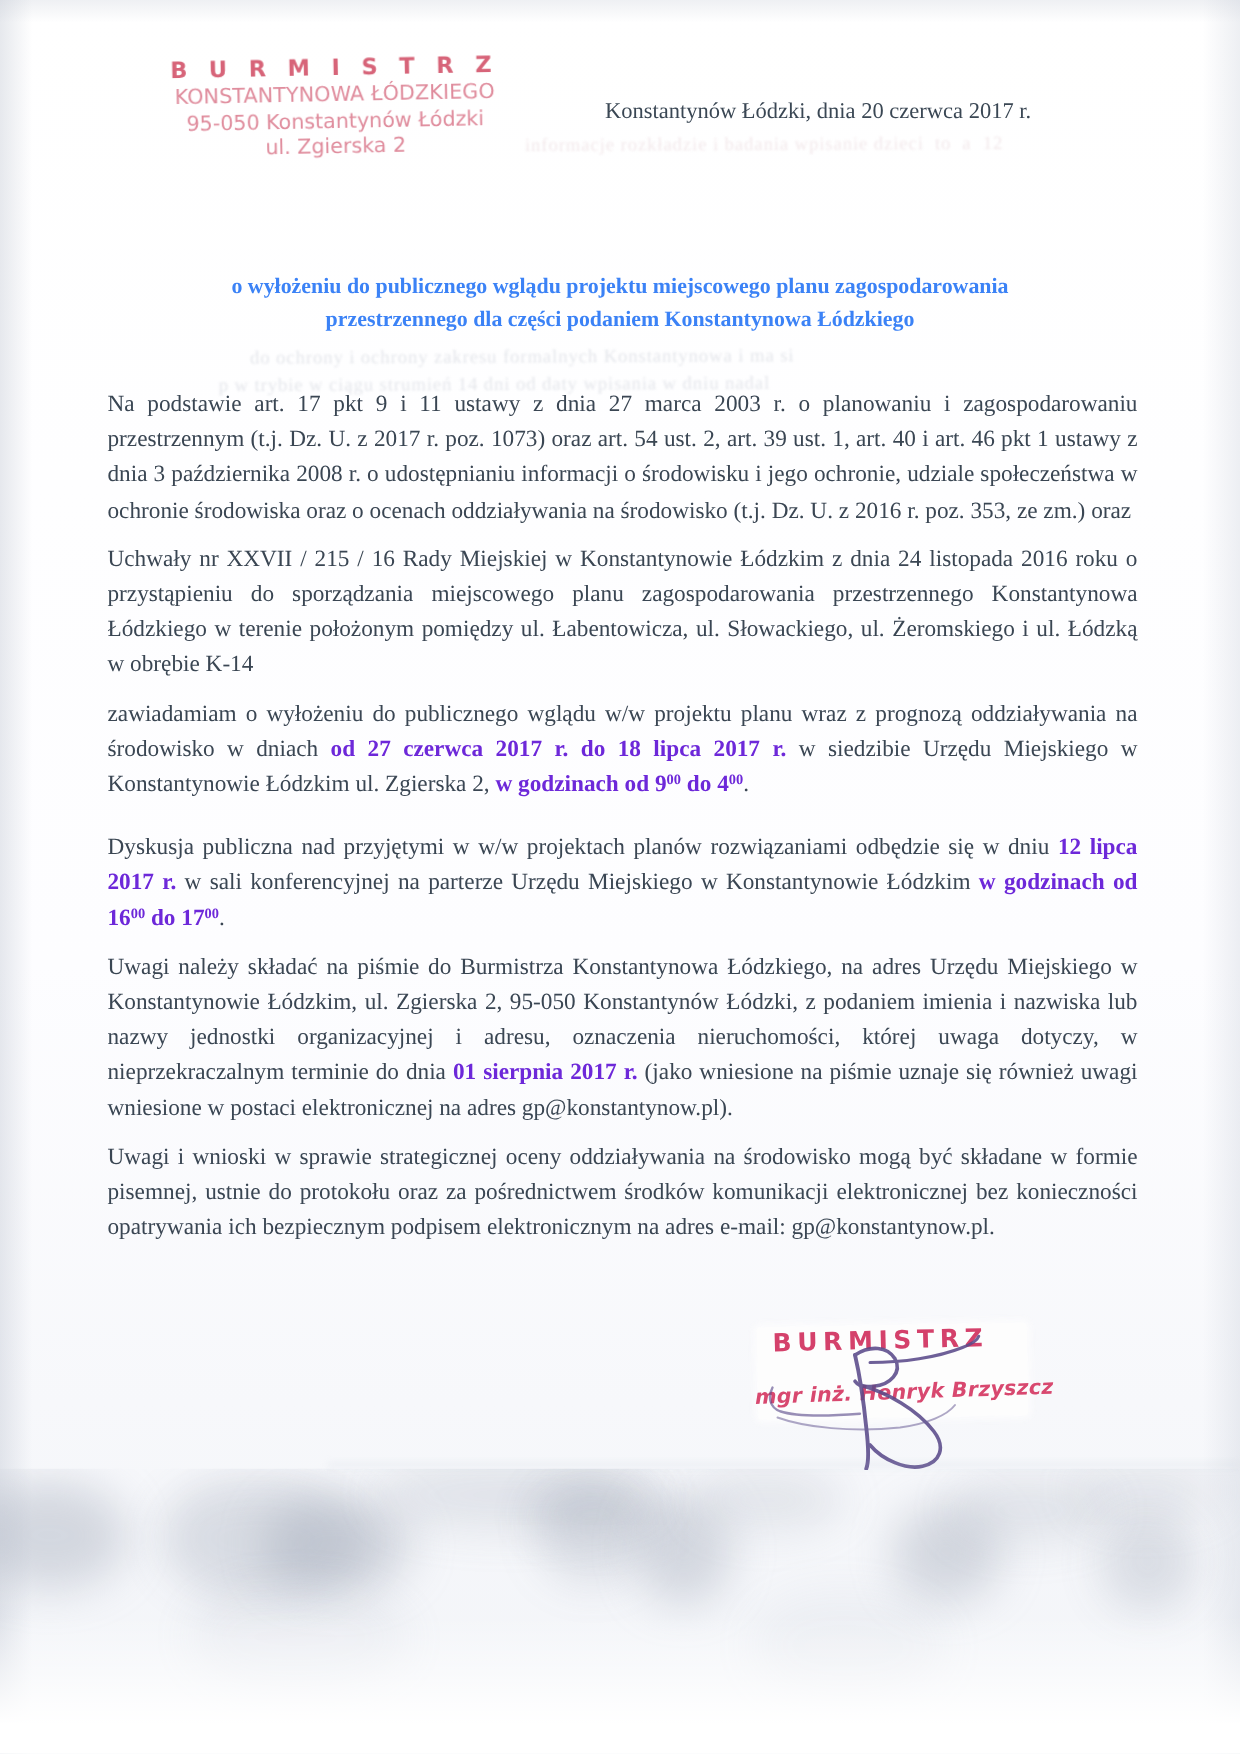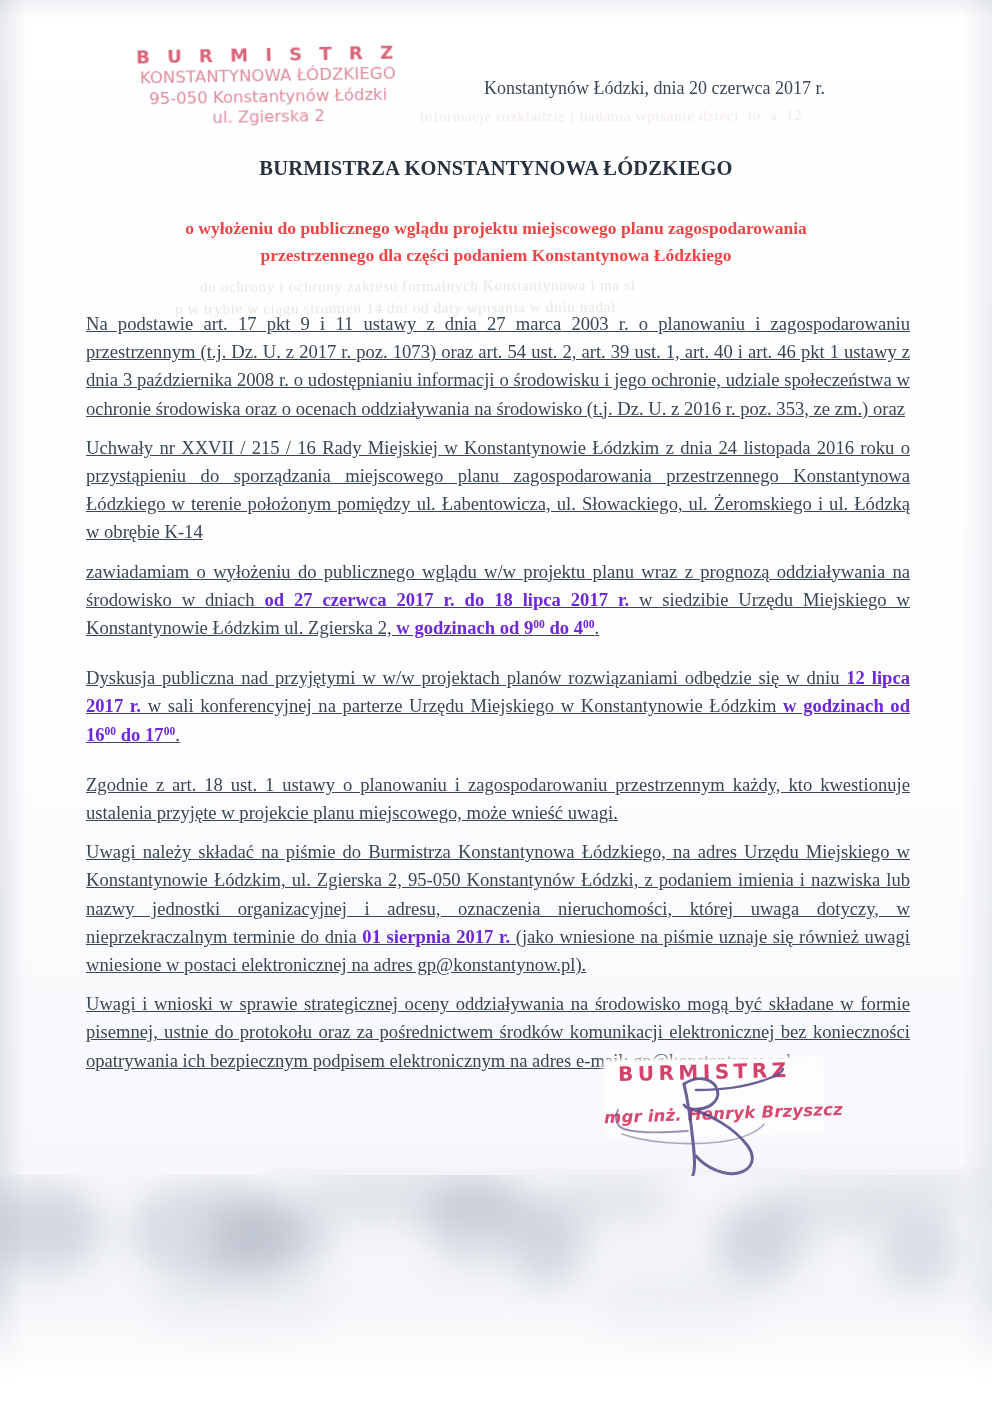--- a/index.html
+++ b/index.html
@@ -172,33 +172,32 @@
   }
   .subject-block {
     position: absolute;
     left: 96px;
     top: 215px;
     width: 800px;
     text-align: center;
     font-size: 17.5px;
     font-weight: bold;
     line-height: 1.52;
-    color: #ef4444;
+    color: #3b82f6;
   }
 
   
   .body-text {
     position: absolute;
     left: 86px;
     top: 310px;
     width: 824px;
     font-size: 18.6px;
     line-height: 28.2px;
     color: #3a4653;
-    text-decoration: underline;
   }
   .body-text p {
     margin: 0 0 0 0;
     text-align: justify;
     text-justify: inter-word;
   }
   .body-text p.gap    { margin-top: 22px; }
   .body-text p.gap-sm { margin-top: 11px; }
   b, strong { font-weight: bold; color: #6d28d9; }
   sup {
@@ -275,39 +274,37 @@
   <div class="office-stamp">
     <div class="l1">B U R M I S T R Z</div>
     <div class="l2">KONSTANTYNOWA ŁÓDZKIEGO</div>
     <div class="l3">95-050 Konstantynów Łódzki</div>
     <div class="l4">ul. Zgierska 2</div>
   </div>
 
   <div class="date-line">Konstantynów Łódzki, dnia 20 czerwca 2017 r.</div>
 
   <div class="title-block">
-    <div class="title-sub">BURMISTRZA KONSTANTYNOWA ŁÓDZKIEGO</div>
   </div>
 
   <div class="subject-block">
     <div>o wyłożeniu do publicznego wglądu projektu miejscowego planu zagospodarowania</div>
     <div>przestrzennego dla części podaniem Konstantynowa Łódzkiego</div>
   </div>
 
   <div class="body-text">
 
     <p>Na podstawie art. 17 pkt 9 i 11 ustawy z dnia 27 marca 2003 r. o planowaniu i zagospodarowaniu przestrzennym (t.j. Dz. U. z 2017 r. poz. 1073) oraz art. 54  ust. 2, art. 39 ust. 1, art. 40 i art. 46 pkt 1 ustawy z dnia 3 października 2008 r. o udostępnianiu informacji o środowisku i jego ochronie, udziale społeczeństwa w ochronie środowiska oraz o ocenach oddziaływania na środowisko (t.j. Dz. U. z 2016 r. poz. 353, ze zm.) oraz</p>
 
     <p class="gap-sm">Uchwały nr XXVII / 215 / 16 Rady Miejskiej w Konstantynowie Łódzkim z dnia 24 listopada 2016 roku o przystąpieniu do sporządzania miejscowego planu zagospodarowania przestrzennego Konstantynowa Łódzkiego w terenie położonym pomiędzy ul. Łabentowicza, ul. Słowackiego, ul. Żeromskiego i ul. Łódzką w obrębie K-14</p>
 
     <p class="gap-sm"><span>zawiadamiam o wyłożeniu do publicznego wglądu w/w projektu planu wraz z prognozą oddziaływania na środowisko w dniach </span><b>od 27 czerwca 2017 r. do 18 lipca 2017 r.</b><span> w siedzibie Urzędu Miejskiego w Konstantynowie Łódzkim ul. Zgierska 2, </span><b><span>w godzinach od 9</span><sup>00</sup><span> do 4</span><sup>00</sup></b><span>.</span></p>
 
     <p class="gap"><span>Dyskusja publiczna nad przyjętymi w w/w projektach planów rozwiązaniami odbędzie się w dniu </span><b>12 lipca 2017 r.</b><span> w sali konferencyjnej na parterze Urzędu Miejskiego w Konstantynowie Łódzkim </span><b><span>w godzinach od 16</span><sup>00</sup><span> do 17</span><sup>00</sup></b><span>.</span></p>
 
-    <p class="gap">Zgodnie z art. 18 ust. 1 ustawy o planowaniu i zagospodarowaniu przestrzennym każdy, kto kwestionuje ustalenia przyjęte w projekcie planu miejscowego, może wnieść uwagi.</p>
 
     <p class="gap-sm"><span>Uwagi należy składać na piśmie do Burmistrza Konstantynowa Łódzkiego, na adres Urzędu Miejskiego w Konstantynowie Łódzkim, ul. Zgierska 2, 95-050 Konstantynów Łódzki, z podaniem imienia i nazwiska lub nazwy jednostki organizacyjnej i adresu, oznaczenia nieruchomości, której uwaga dotyczy, w nieprzekraczalnym terminie do dnia </span><b>01 sierpnia 2017 r.</b><span> (jako wniesione na piśmie uznaje się również uwagi wniesione w postaci elektronicznej na adres gp@konstantynow.pl).</span></p>
 
 
     <p class="gap-sm">Uwagi i wnioski w sprawie strategicznej oceny oddziaływania na środowisko mogą być składane w formie pisemnej, ustnie do protokołu oraz za pośrednictwem środków komunikacji elektronicznej bez konieczności opatrywania ich bezpiecznym podpisem elektronicznym na adres e-mail: gp@konstantynow.pl.</p>
 
   </div>
 
   <div class="sig-area">
     <div class="sig-paper"></div>

